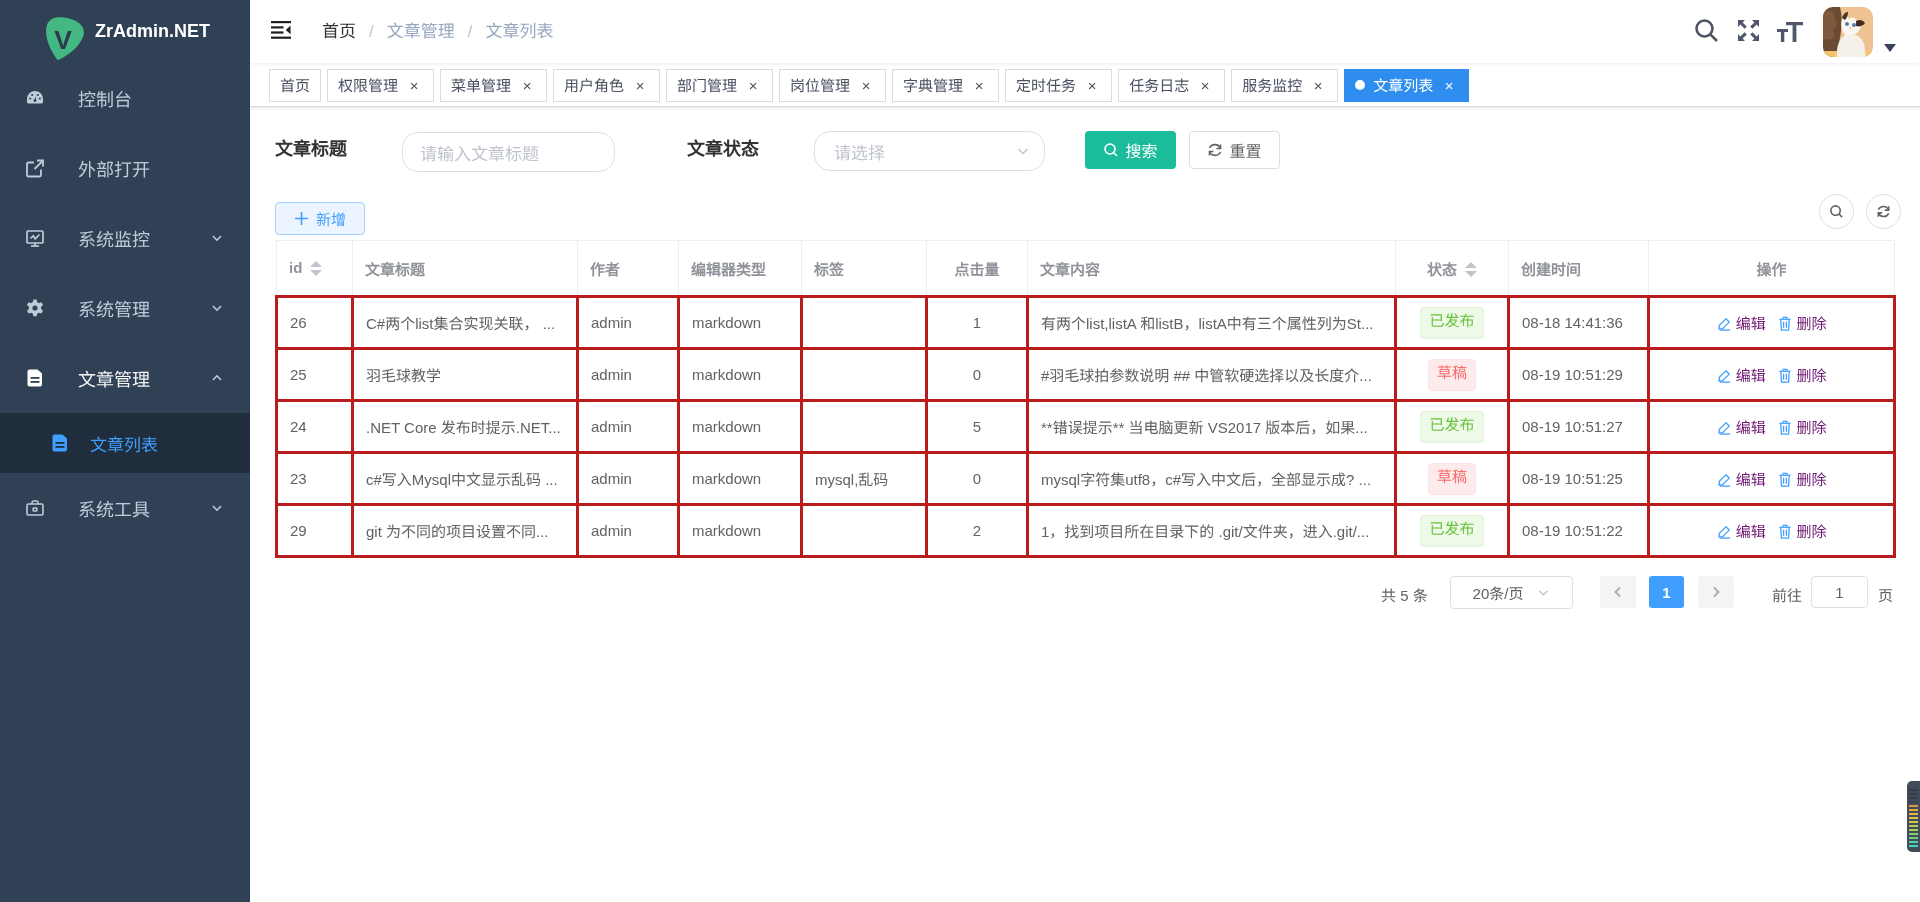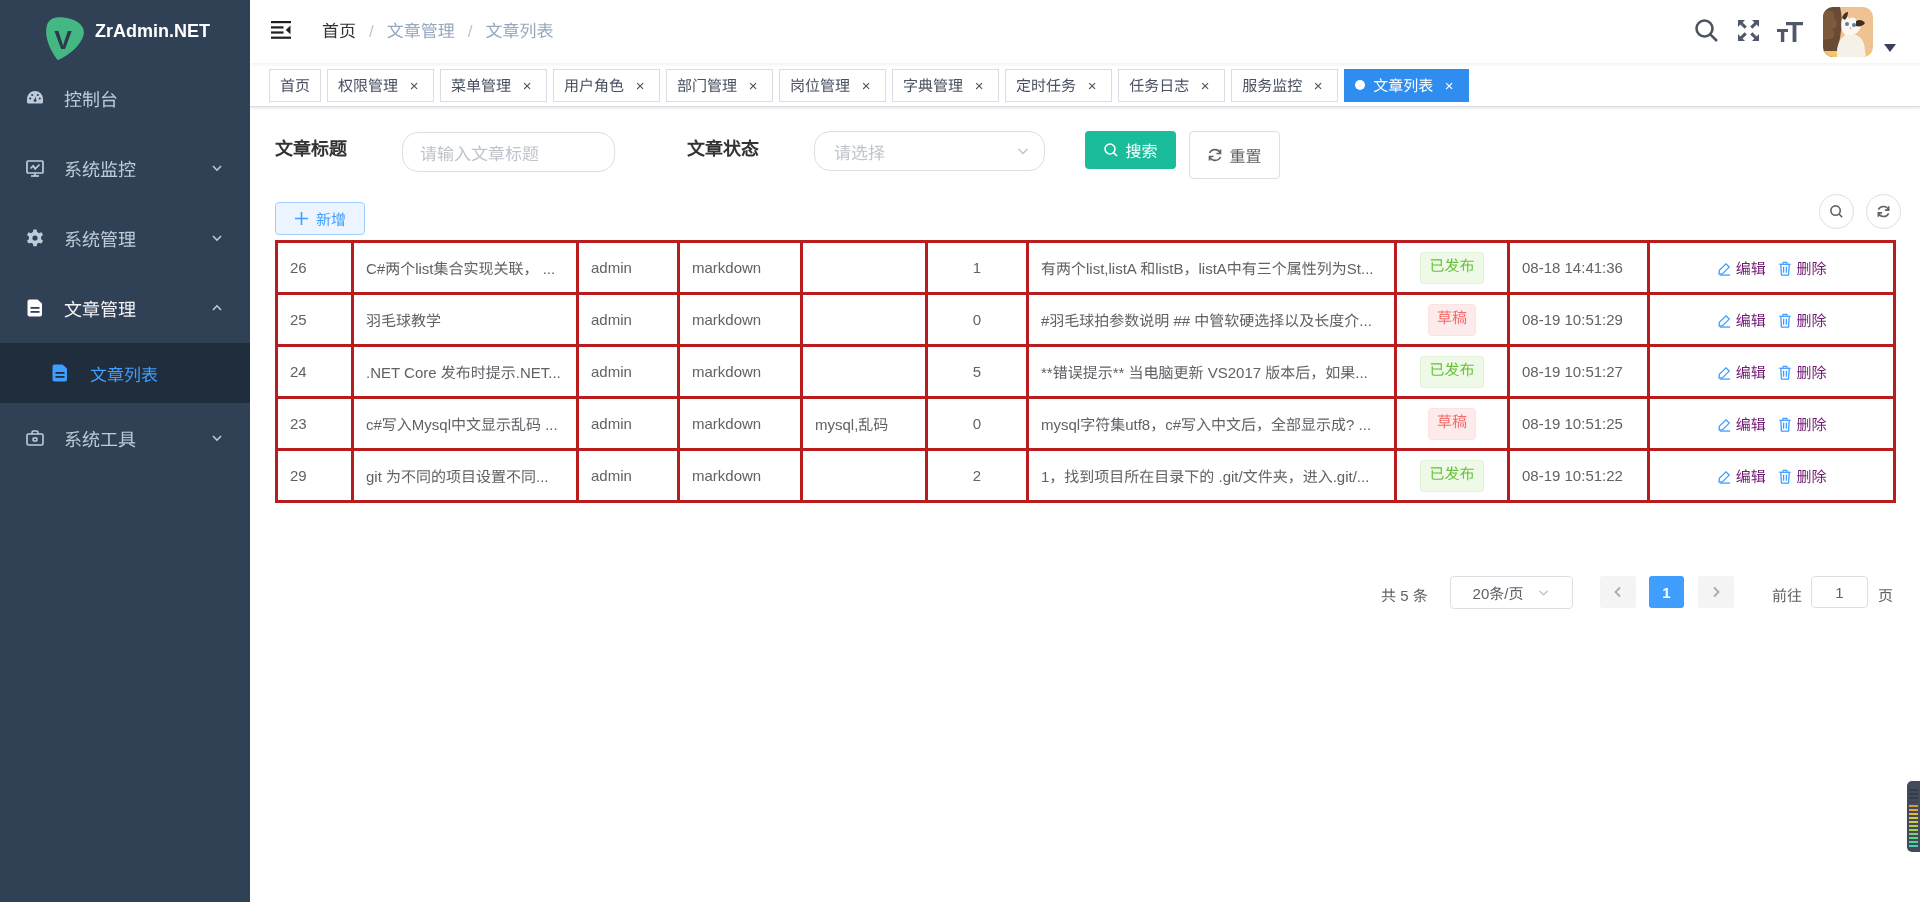--- a/index.html
+++ b/index.html
@@ -5,21 +5,21 @@
 <style>
 *{margin:0;padding:0;box-sizing:border-box}
 html,body{width:1920px;height:902px;overflow:hidden;font-family:"Liberation Sans",sans-serif;background:#fff;position:relative}
 
 .sidebar{position:absolute;left:0;top:0;width:250px;height:902px;background:#304156;z-index:5}
 .logo{display:flex;align-items:center;height:63px;padding-left:40px}
 .logo .pick{width:46px;height:46px;margin-top:14px}
 .logo .lt{color:#fff;font-size:18px;font-weight:bold;margin-left:9px}
 .menu .mi{position:relative;display:flex;align-items:center;height:70px;padding-left:25px;color:#bfcbd9;font-size:18px}
 .menu .mi .micon{width:20px;height:20px;flex:none}
-.menu .mi span{margin-left:19px}
+.menu .mi span{margin-left:33px}
 .menu .mi .chev{position:absolute;right:27px;top:50%;margin-top:-6px}
 .menu .mi.on{color:#f4f4f5}
 .sub{background:#1f2d3d;height:60px;display:flex;align-items:center;padding-left:50px;color:#409eff;font-size:17px}
 .sub .micon{width:20px;height:20px;flex:none}
 .sub span{margin-left:20px}
 
 .main{position:absolute;left:250px;top:0;width:1670px;height:902px}
 .navbar{position:relative;height:63px;background:#fff;box-shadow:0 1px 4px rgba(0,21,41,.08)}
 .hamb{position:absolute;left:21px;top:21px}
 .bc{position:absolute;left:72px;top:17px;font-size:17px;color:#303133;white-space:nowrap}
@@ -33,21 +33,21 @@
 .tag{display:inline-block;height:33px;line-height:31px;border:1px solid #d8dce5;background:#fff;color:#495060;font-size:15px;padding:0 10px;margin-right:6px;vertical-align:top}
 .tag .x{display:inline-block;width:18px;text-align:center;font-size:15px;color:#495060;margin-left:7px}
 .tag.act{background:#2f8df0;border-color:#2f8df0;color:#fff}
 .tag.act .x{color:#fff}
 .tag.act .dot{display:inline-block;width:10px;height:10px;border-radius:50%;background:#fff;margin-right:8px;position:relative;top:-1px}
 
 .content{background:#fff}
 .flabel{position:absolute;font-size:18px;font-weight:bold;color:#333}
 .finput{position:absolute;border:1px solid #dcdfe6;border-radius:16px;background:#fff;font-size:17px;color:#bfc4cc;display:flex;align-items:center}
 .btn-search{position:absolute;left:835px;top:131px;width:91px;height:38px;background:#1ABC9C;border-radius:4px;color:#fff;font-size:16px;display:flex;align-items:center;justify-content:center}
-.btn-reset{position:absolute;left:939px;top:131px;width:91px;height:48px;background:#fff;border:1px solid #dcdfe6;border-radius:4px;color:#606266;font-size:16px;display:flex;align-items:center;justify-content:center}
+.btn-reset{position:absolute;left:939px;top:131px;width:91px;height:38px;background:#fff;border:1px solid #dcdfe6;border-radius:4px;color:#606266;font-size:16px;display:flex;align-items:center;justify-content:center}
 .btn-add{position:absolute;left:25px;top:202px;width:90px;height:33px;background:#ecf5ff;border:1px solid #a0cfff;border-radius:4px;color:#409eff;font-size:15px;display:flex;align-items:center;justify-content:center}
 .mini{position:absolute;top:194px;width:35px;height:35px;border:1px solid #dcdfe6;border-radius:50%;background:#fff;display:flex;align-items:center;justify-content:center}
 
 .tbl{position:absolute;left:25px;top:240px;width:1618px;border-collapse:collapse;table-layout:fixed;font-size:15px;color:#606266}
 .tbl th{height:56px;font-weight:bold;color:#909399;border:1px solid #ebeef5;text-align:left;padding:0 12px;background:#fff;font-size:15px}
 .tbl td{height:52px;border:3px solid #b91c1c;padding:0 12px;background:#fff;white-space:nowrap;overflow:hidden}
 .tbl .ce{text-align:center}
 .sorter{display:inline-block;vertical-align:middle;margin-left:8px;position:relative;top:-1px}
 .pill{display:inline-block;height:32px;line-height:25px;padding:0 8px;border-radius:4px;font-size:15px}
 .pill.g{background:#eef9e8;border:1px solid #e1f3d8;color:#67c23a}
@@ -82,20 +82,28 @@
         <svg class="micon" viewBox="0 0 20 20">
           <path d="M10 3 a8 8 0 0 1 8 8 v3 a1.5 1.5 0 0 1 -1.5 1.5 h-13 A1.5 1.5 0 0 1 2 14 v-3 a8 8 0 0 1 8-8 z" fill="#bfcbd9"></path>
           <circle cx="5.2" cy="10.5" r="1.1" fill="#304156"></circle>
           <circle cx="7.2" cy="7" r="1.1" fill="#304156"></circle>
           <circle cx="12.8" cy="7" r="1.1" fill="#304156"></circle>
           <circle cx="14.8" cy="10.5" r="1.1" fill="#304156"></circle>
           <path d="M9.2 13.2 L10.5 8.2 L11.3 13.0 z" fill="#304156"></path>
           <circle cx="10" cy="12.6" r="1.4" fill="#304156"></circle>
         </svg>
         <span>控制台</span>
+      </div>
+    <div class="mi" id="m2">
+        <svg class="micon" viewBox="0 0 20 20" fill="none" stroke="#bfcbd9" stroke-width="1.8">
+          <path d="M16 11.5 V17 a1.5 1.5 0 0 1 -1.5 1.5 h-11 A1.5 1.5 0 0 1 2 17 V6 a1.5 1.5 0 0 1 1.5-1.5 H9"></path>
+          <path d="M12 2.5 H18 V8.5"></path>
+          <path d="M18 2.5 L9.5 11"></path>
+        </svg>
+        <span>外部打开</span>
       </div>
     <div class="mi" id="m4">
         <svg class="micon" viewBox="0 0 20 20" fill="none" stroke="#bfcbd9" stroke-width="1.7">
           <rect x="2" y="3" width="16" height="12" rx="1"></rect>
           <path d="M5.5 10.5 L8.2 7.8 L10.2 10.8 L14.5 6.5"></path>
           <path d="M10 15 V18"></path>
           <path d="M6 18 H14"></path>
         </svg>
         <span>系统监控</span>
         <svg class="chev" width="12" height="12" viewBox="0 0 12 12" fill="none" stroke="#bfcbd9" stroke-width="1.6">
@@ -233,20 +241,38 @@
           <col style="width:101px">
           <col style="width:123px">
           <col style="width:125px">
           <col style="width:101px">
           <col style="width:368px">
           <col style="width:113px">
           <col style="width:140px">
           <col style="width:246px">
         </colgroup>
       <tbody>
+          <tr>
+        <th>id<svg class="sorter" width="12" height="15" viewBox="0 0 12 15">
+                <path d="M6 0 L12 6 H0 z" fill="#c0c4cc"></path>
+                <path d="M6 15 L0 9 H12 z" fill="#c0c4cc"></path>
+              </svg></th>
+        <th>文章标题</th>
+            <th>作者</th>
+            <th>编辑器类型</th>
+            <th>标签</th>
+            <th class="ce">点击量</th>
+            <th>文章内容</th>
+        <th class="ce">状态<svg class="sorter" width="12" height="15" viewBox="0 0 12 15">
+                <path d="M6 0 L12 6 H0 z" fill="#c0c4cc"></path>
+                <path d="M6 15 L0 9 H12 z" fill="#c0c4cc"></path>
+              </svg></th>
+        <th>创建时间</th>
+            <th class="ce">操作</th>
+      </tr>
       <tr>
             <td>26</td>
             <td>C#两个list集合实现关联， ...</td>
             <td>admin</td>
             <td>markdown</td>
             <td></td>
             <td class="ce">1</td>
             <td>有两个list,listA 和listB，listA中有三个属性列为St...</td>
             <td class="ce"><span class="pill g">已发布</span></td>
             <td>08-18 14:41:36</td>

